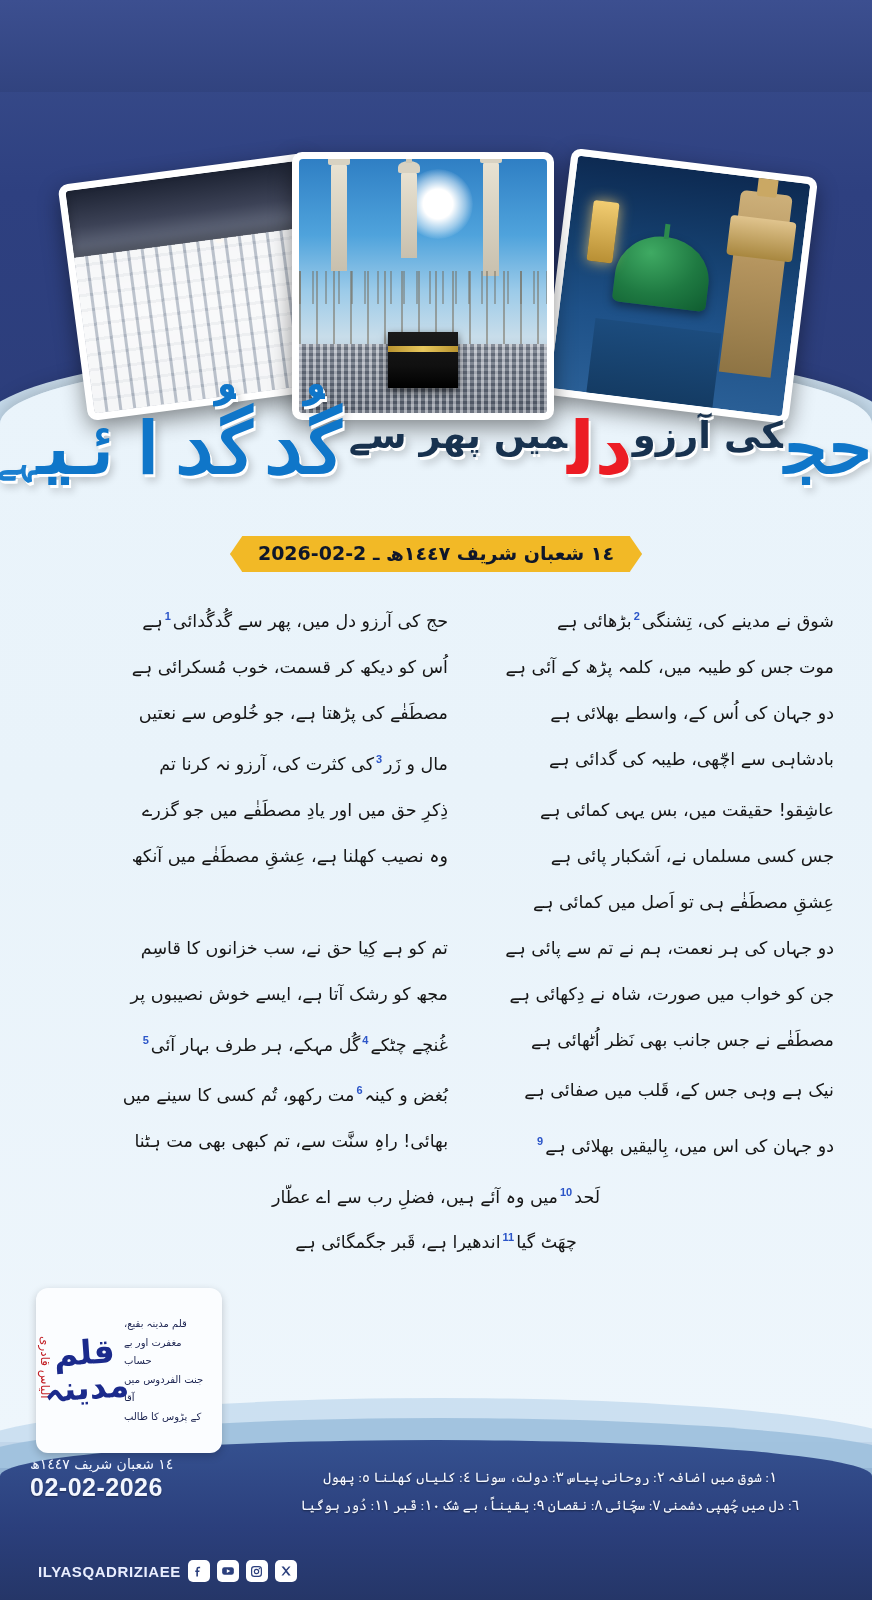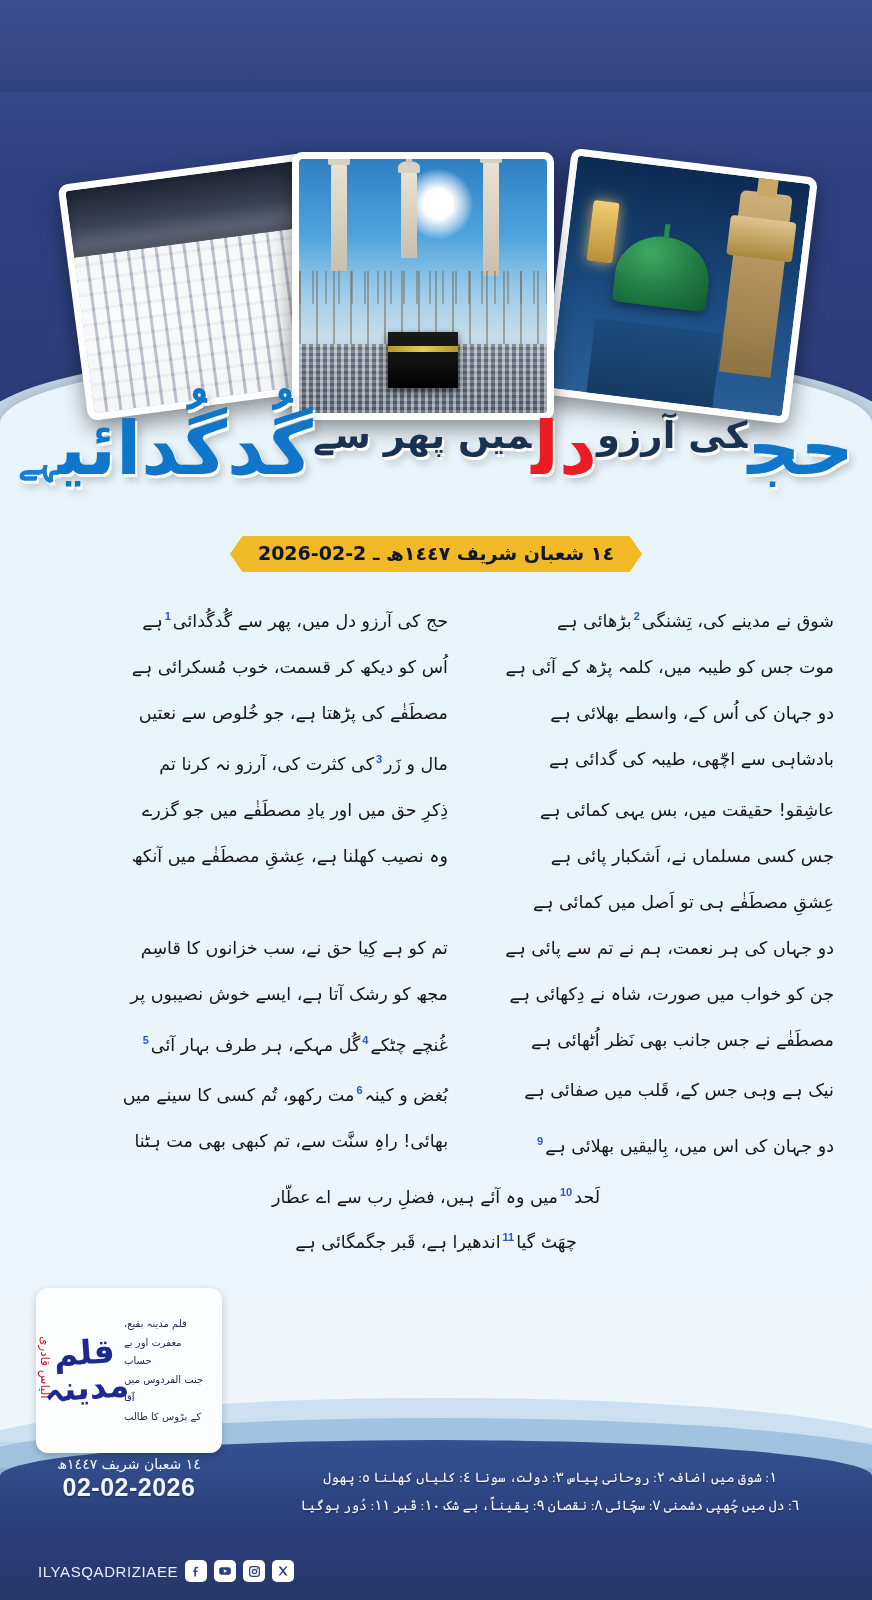--- a/index.html
+++ b/index.html
@@ -133,21 +133,21 @@
   .title-wrap { position:absolute; top:372px; left:0; width:872px; height:175px; z-index:7; }
   .title-line {
     position:absolute; top:0; left:0; width:872px; text-align:center;
     direction:rtl; white-space:nowrap;
     font-family:"DejaVu Sans", sans-serif; font-weight:bold;
     font-size:74px; line-height:128px; color:#1a7fd0;
     text-shadow:2px 3px 0 #ffffff, 4px 6px 8px rgba(0,0,0,.22);
   }
   .t-small { font-size:37px; color:#18324f; vertical-align:super; }
   .t-red   { color:#ec1c24; }
-  .t-blue  { color:#0f76c9; }
+  .t-blue  { color:#0f76c9;font-family:Liberation Mono, monospace; }
   .t-tail  { font-size:34px; color:#1a7fd0; }
 
   
   .ribbon {
     position:absolute; top:536px; left:50%; transform:translateX(-50%);
     background:#f2b926; color:#0f172a; z-index:8;
     padding:6px 28px 8px; border-radius:4px; direction:rtl;
     font-family:"DejaVu Sans", sans-serif; font-size:19px; font-weight:bold;
     box-shadow:0 3px 6px rgba(0,0,0,.25);
     clip-path:polygon(3% 0, 97% 0, 100% 50%, 97% 100%, 3% 100%, 0 50%);
@@ -195,21 +195,21 @@
     position:absolute; left:-9px; top:24px; color:#c22026; font-size:12px;
     direction:rtl; line-height:1.25; writing-mode:vertical-rl;
     font-family:"DejaVu Sans", sans-serif;
   }
   .seal-text {
     flex:1; direction:rtl; text-align:left; color:#1b2350;
     font-family:"DejaVu Sans", sans-serif; font-size:10px; line-height:1.85;
   }
   .seal-date {
     position:absolute; left:30px; top:1456px; width:198px; z-index:9;
-    text-align:center; color:#f2f6ff; direction:rtl;
+    text-align:left; color:#f2f6ff; direction:rtl;
   }
   .seal-date .hij { font-family:"DejaVu Sans", sans-serif; font-size:14px; display:block; }
   .seal-date .greg {
     font-family:"Liberation Sans", sans-serif; font-weight:bold;
     font-size:25px; letter-spacing:.5px; display:block; margin-top:1px;
     text-shadow:0 1px 2px rgba(0,0,0,.4);
   }
 
   
   .wave1 {
@@ -228,21 +228,21 @@
   .fnotes {
     position:absolute; right:22px; top:1464px; width:600px; z-index:8;
     direction:rtl; text-align:center; color:#f4f7ff;
     font-family:Liberation Serif, serif; font-size:13.5px; line-height:2.1;
     text-shadow:0 1px 2px rgba(0,0,0,.45);
   }
   .fnotes div { white-space:nowrap; }
 
   .social {
     position:absolute; left:34px; bottom:18px; z-index:9;
-    display:flex; align-items:center; gap:7px;
+    display:flex; align-items:center; gap:7px;font-weight:bold;
   }
   .handle {
     color:#e9eeff; font-family:"Liberation Sans", sans-serif;
     font-size:15px; letter-spacing:.6px; margin-left:4px;
   }
   .sicon {
     width:22px; height:22px; border-radius:5px; background:#ffffff;
     display:flex; align-items:center; justify-content:center;
     color:#2b3f7c; font-size:14px; font-weight:bold;
     font-family:"Liberation Sans", sans-serif;

